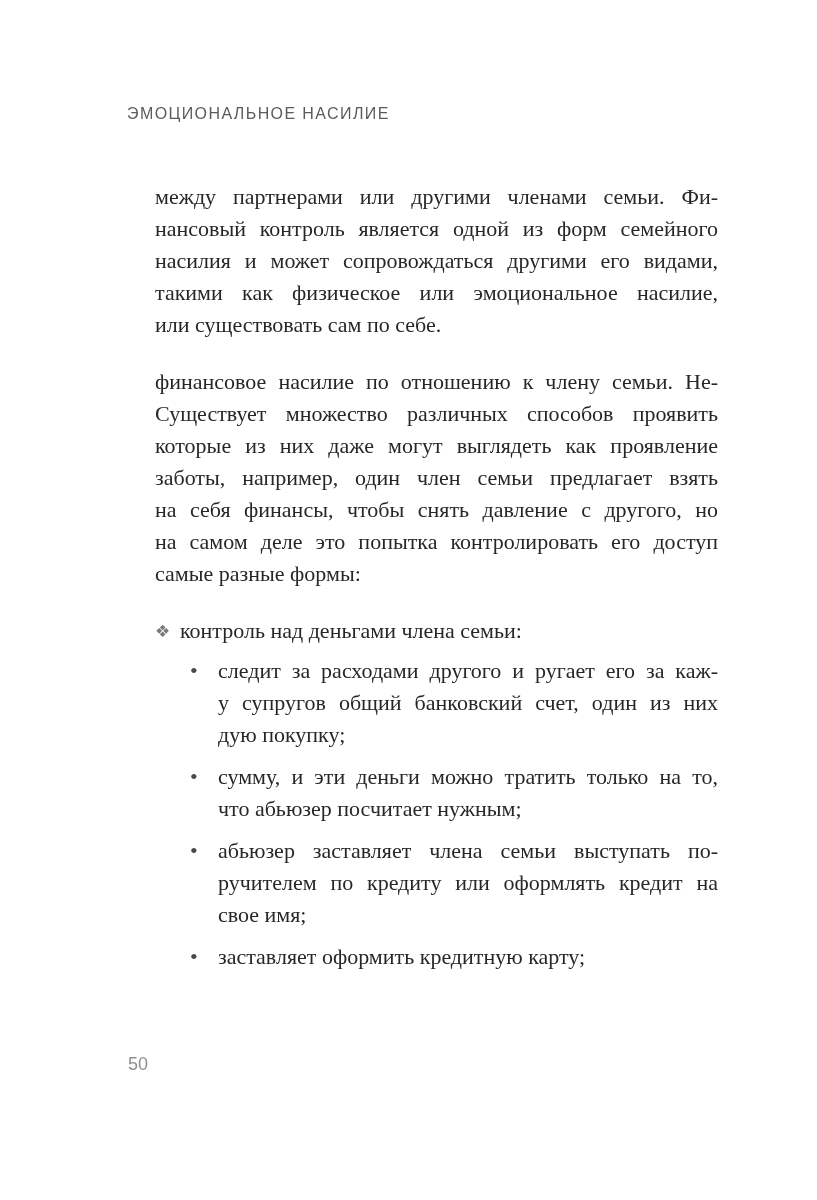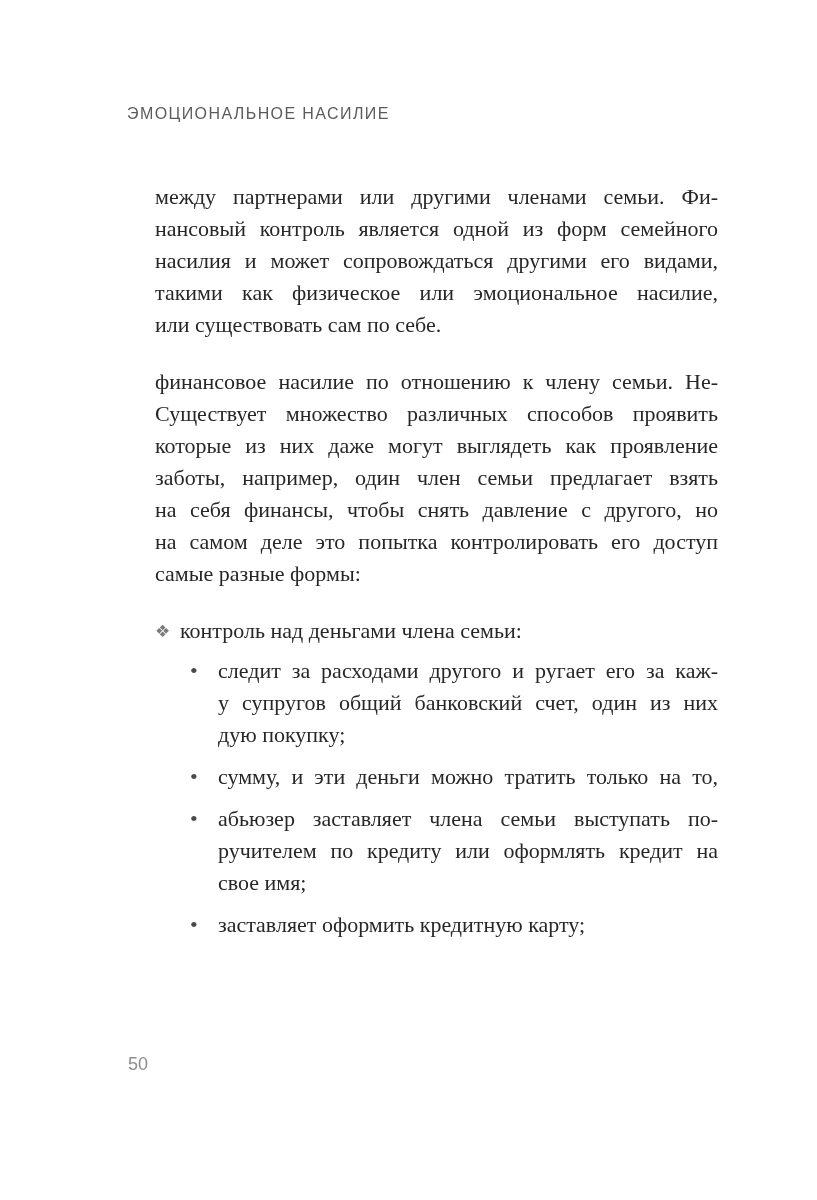--- a/index.html
+++ b/index.html
@@ -114,20 +114,21 @@
         <div class="lines">
           <div class="line">следит за расходами другого и ругает его за каж-</div>
           <div class="line">у супругов общий банковский счет, один из них</div>
           <div class="line last">дую покупку;</div>
         </div>
       </div>
       <div class="block bullet_item">
         <span class="marker">•</span>
         <div class="lines">
           <div class="line">сумму, и эти деньги можно тратить только на то,</div>
+          <div class="line last">что абьюзер посчитает нужным;</div>
         </div>
       </div>
       <div class="block bullet_item">
         <span class="marker">•</span>
         <div class="lines">
           <div class="line">абьюзер заставляет члена семьи выступать по-</div>
           <div class="line">ручителем по кредиту или оформлять кредит на</div>
           <div class="line last">свое имя;</div>
         </div>
       </div>

